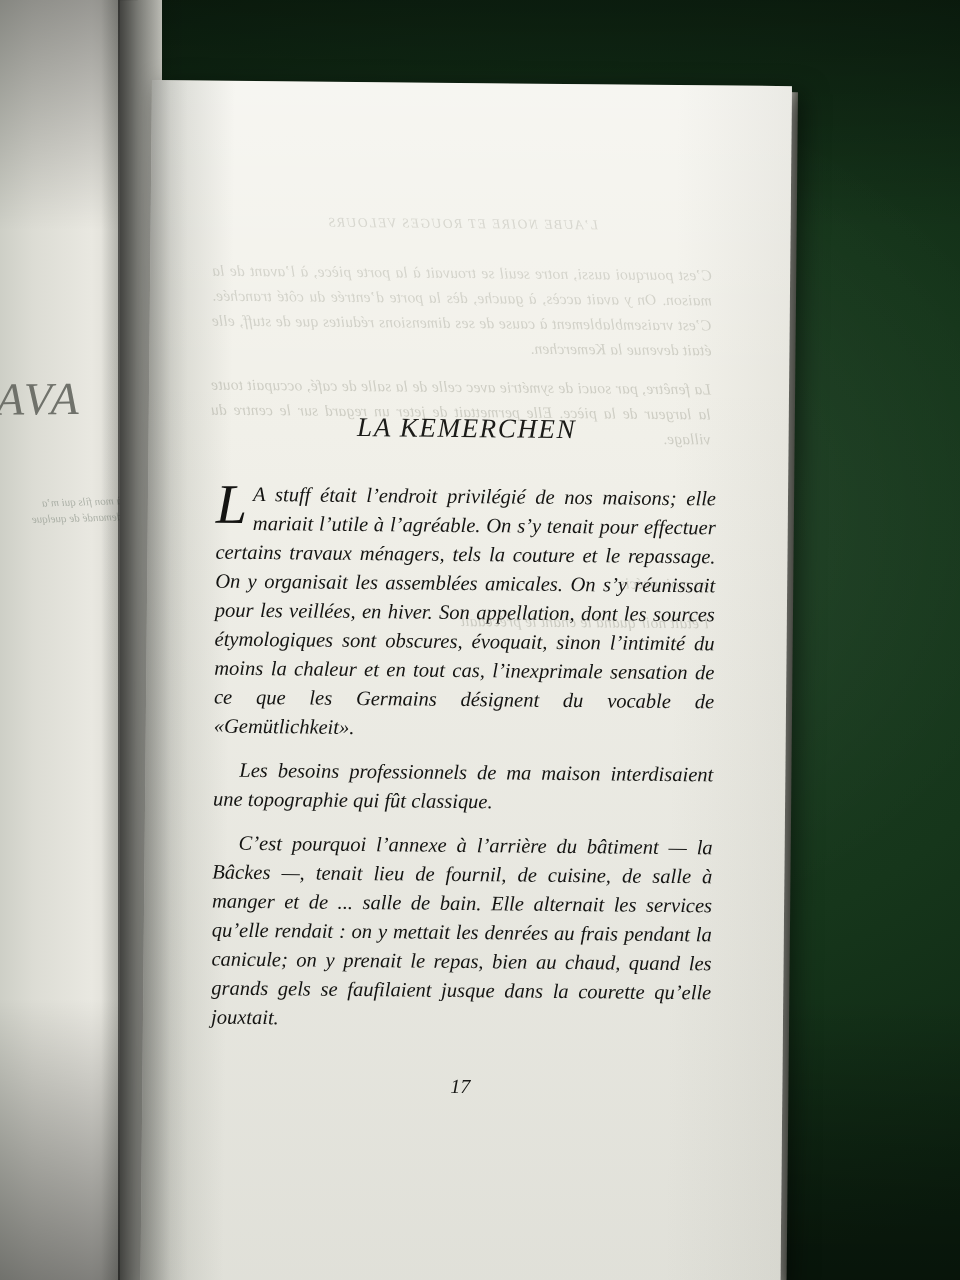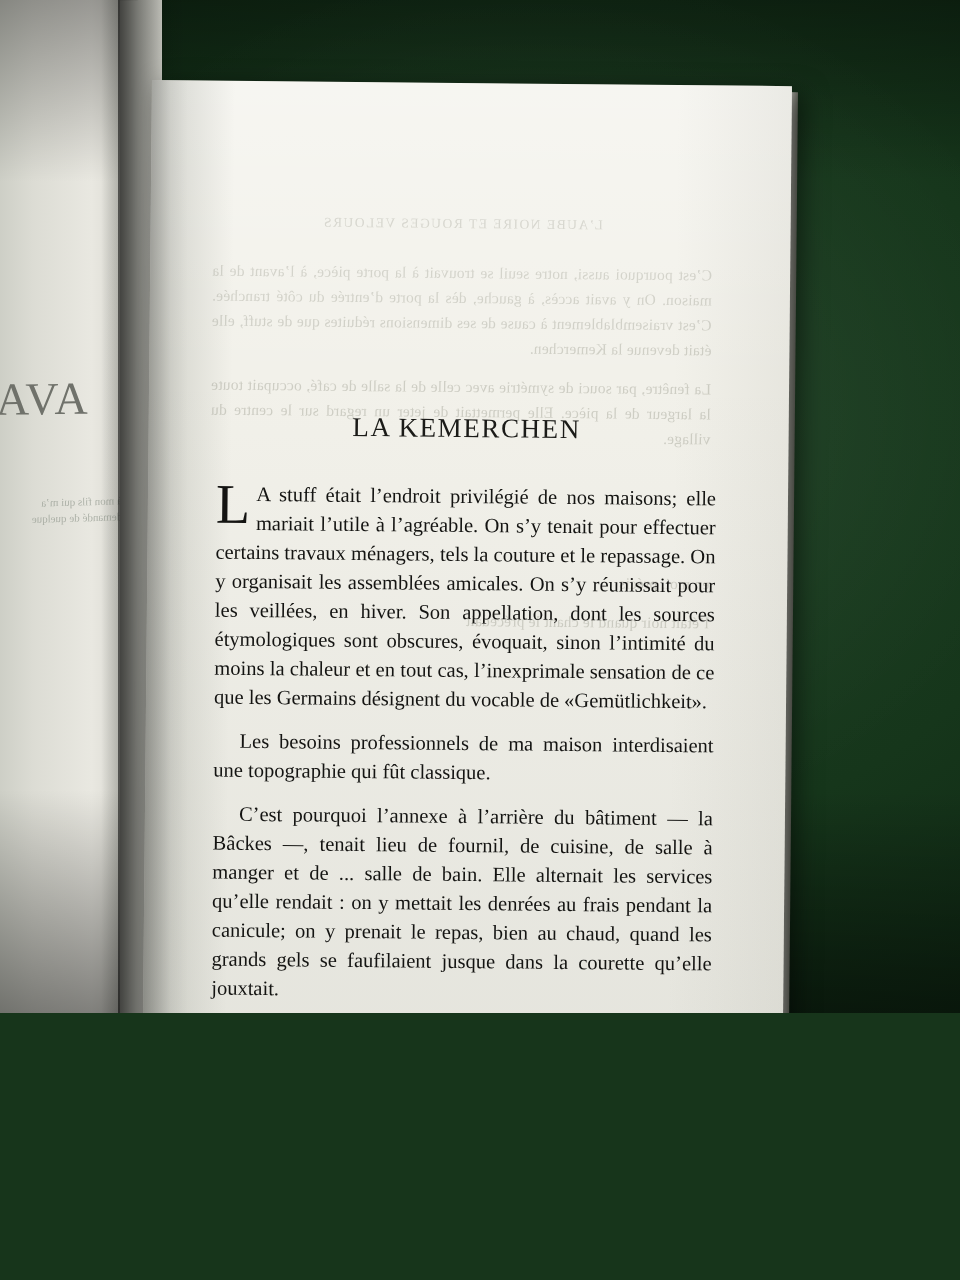--- a/index.html
+++ b/index.html
@@ -11,24 +11,25 @@
     height: 1280px;
     overflow: hidden;
     background: #17351b;
     font-family: "Liberation Serif", serif;
   }
 
   
   .scene {
     position: relative;
     width: 960px;
-    height: 1013px;
+    height: 1280px;
     background:
       radial-gradient(ellipse 900px 700px at 60% 45%, #1d4023 0%, #16361b 55%, #0e2512 100%);
     overflow: hidden;
+    font-style: italic;
   }
 
   
   .vignette {
     position: absolute;
     inset: 0;
     background:
       radial-gradient(ellipse 1200px 1000px at 55% 40%, rgba(255,255,255,0.06) 0%, rgba(0,0,0,0) 45%),
       linear-gradient(to bottom, rgba(0,0,0,0.35) 0%, rgba(0,0,0,0) 18%, rgba(0,0,0,0) 78%, rgba(0,0,0,0.45) 100%);
     pointer-events: none;

